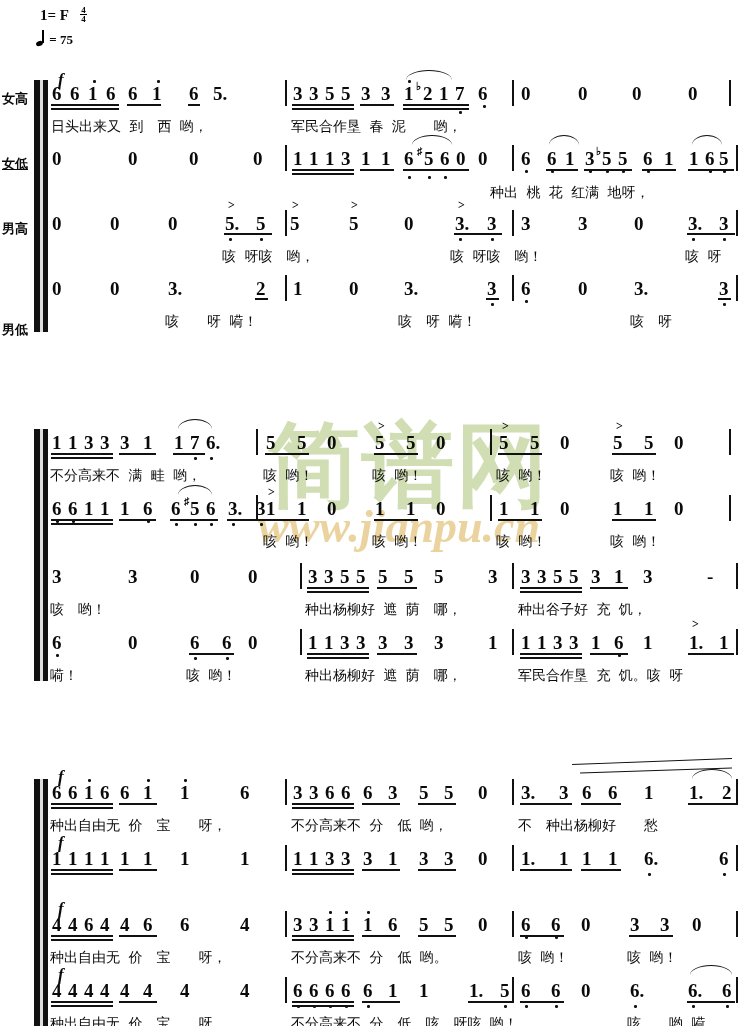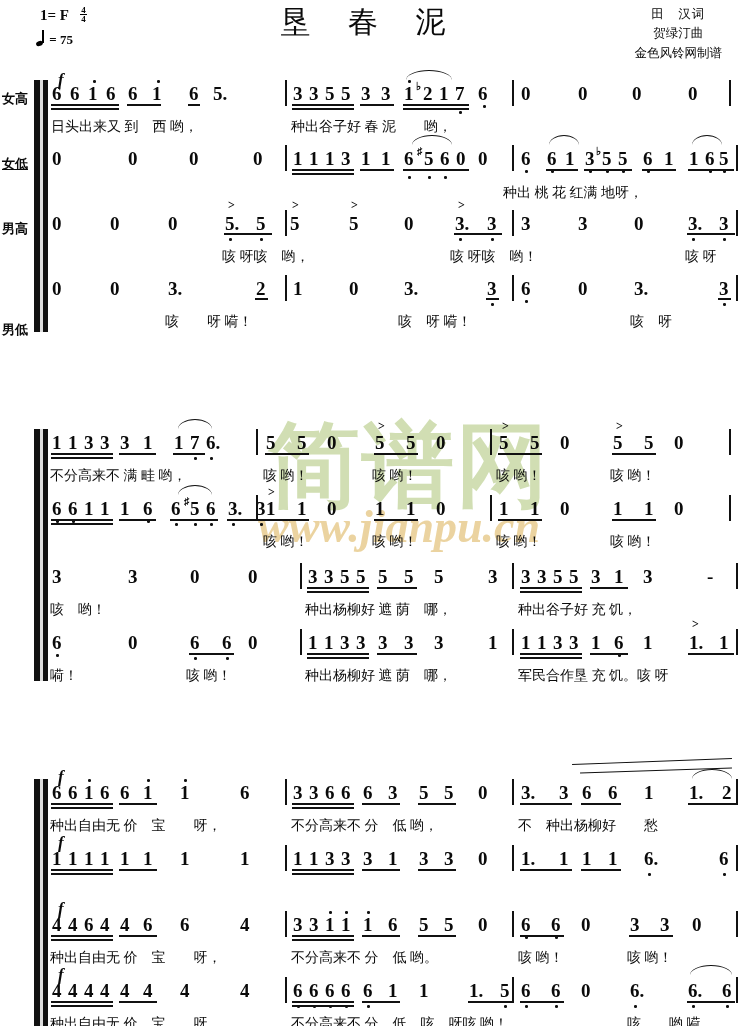--- a/index.html
+++ b/index.html
@@ -33,21 +33,21 @@
   .wm2{left:258px; top:500px; font-size:46px; font-weight:bold; color:#e9cf96; opacity:.9; font-style:italic; font-family:Liberation Serif, serif;}
 
   
   .system{position:relative; z-index:2;}
   .brace{position:absolute; left:34px; width:9px; border-left:3px solid #111; border-right:2px solid #111;
          background:linear-gradient(90deg,#111 0 3px,#dedede 3px 6px,#111 6px 9px);}
   .vlabel{position:absolute; left:2px; font-size:13px; font-weight:bold; font-family:"DejaVu Serif",serif; white-space:nowrap;}
 
   
   .n{position:absolute; font-family:"Liberation Serif",serif; font-size:19px; font-weight:bold; line-height:1; white-space:nowrap;}
-  .lyr{position:absolute; font-size:14px; font-family:Liberation Serif, serif; white-space:nowrap;}
+  .lyr{position:absolute; font-size:14px; font-family:Liberation Mono, monospace; white-space:nowrap;}
   .bar{position:absolute; width:1.6px; background:#111;}
   .dyn{position:absolute; font-family:"Liberation Serif",serif; font-style:italic; font-weight:bold; font-size:17px;}
   .acc{position:absolute; font-size:11px; font-weight:bold;}
   .beam{position:absolute; height:1.8px; background:#111;}
   .beam2{position:absolute; height:1.6px; background:#111;}
   .dot-u{position:absolute; width:2.6px; height:2.6px; background:#111; border-radius:50%;}
   .dot-l{position:absolute; width:2.6px; height:2.6px; background:#111; border-radius:50%;}
   .accent{position:absolute; font-size:12px; font-weight:bold; font-family:"Liberation Serif",serif;}
   .tie{position:absolute; border-top:1.7px solid #111; border-radius:50%/100% 100% 0 0; height:9px;}
   .slurline{position:absolute; height:1.4px; background:#111;}
@@ -59,26 +59,20 @@
   <div class="keysig">
     <span>1= F</span>
     <span class="frac">
       <i class="num">4</i>
       <i class="den">4</i>
     </span>
   </div>
   <div class="tempo">
     <span class="qn"></span>
     <span>= 75</span>
-  </div>
-  <div class="title">垦 春 泥</div>
-  <div class="credits">
-    <div class="c1">田　汉词</div>
-    <div>贺绿汀曲</div>
-    <div>金色风铃网制谱</div>
   </div>
 </div>
 
 <div class="wm wm1">简谱网</div>
 <div class="wm wm2">www.jianpu.cn</div>
 
 <div class="system" style="height:295px;">
   <div class="brace" style="top:8px; height:252px;"></div>
   <div class="vlabel" style="top:18px;">女高</div>
   <div class="vlabel" style="top:83px;text-decoration:underline;">女低</div>
@@ -125,21 +119,21 @@
   <div class="n" style="left:478px; top:12px;">6</div>
     <div class="dot-l" style="left:483px; top:33px;"></div>
   <div class="bar" style="left:512px; top:8px; height:26px;"></div>
   <div class="n" style="left:521px; top:12px;">0</div>
   <div class="n" style="left:578px; top:12px;">0</div>
   <div class="n" style="left:632px; top:12px;">0</div>
   <div class="n" style="left:688px; top:12px;">0</div>
   <div class="bar" style="left:729px; top:8px; height:26px;"></div>
 
   <div class="lyr" style="left:51px; top:46px;">日头出来又 到　西 哟，</div>
-  <div class="lyr" style="left:291px; top:46px;">种出谷子好 春 泥　　哟，</div>
+  <div class="lyr" style="left:291px; top:46px;">军民合作垦 春 泥　　哟，</div>
 
   <div class="n" style="left:52px; top:77px;">0</div>
   <div class="n" style="left:128px; top:77px;">0</div>
   <div class="n" style="left:189px; top:77px;">0</div>
   <div class="n" style="left:253px; top:77px;">0</div>
   <div class="bar" style="left:285px; top:73px; height:26px;"></div>
   <div class="n" style="left:293px; top:77px;">1</div>
   <div class="n" style="left:309px; top:77px;">1</div>
   <div class="n" style="left:325px; top:77px;">1</div>
   <div class="n" style="left:341px; top:77px;">3</div>
@@ -180,21 +174,21 @@
   <div class="n" style="left:664px; top:77px;">1</div>
   <div class="beam" style="left:642px; top:97px; width:34px;"></div>
   <div class="tie" style="left:692px; top:63px; width:30px;"></div>
   <div class="n" style="left:689px; top:77px;">1</div>
   <div class="n" style="left:705px; top:77px;">6</div>
     <div class="dot-l" style="left:709px; top:98px;"></div>
   <div class="n" style="left:719px; top:77px;">5</div>
     <div class="dot-l" style="left:723px; top:98px;"></div>
   <div class="beam" style="left:688px; top:97px; width:46px;"></div>
   <div class="bar" style="left:736px; top:73px; height:26px;"></div>
-  <div class="lyr" style="left:503px; top:112px;">种出 桃 花 红满 地呀，</div>
+  <div class="lyr" style="left:490px; top:112px;">种出 桃 花 红满 地呀，</div>
 
   <div class="n" style="left:52px; top:142px;">0</div>
   <div class="n" style="left:110px; top:142px;">0</div>
   <div class="n" style="left:168px; top:142px;">0</div>
   <div class="accent" style="left:228px; top:126px;">&gt;</div>
   <div class="n" style="left:225px; top:142px;">5.</div>
     <div class="dot-l" style="left:229px; top:166px;"></div>
   <div class="n" style="left:256px; top:142px;">5</div>
     <div class="dot-l" style="left:260px; top:166px;"></div>
   <div class="beam" style="left:224px; top:161px; width:48px;"></div>

